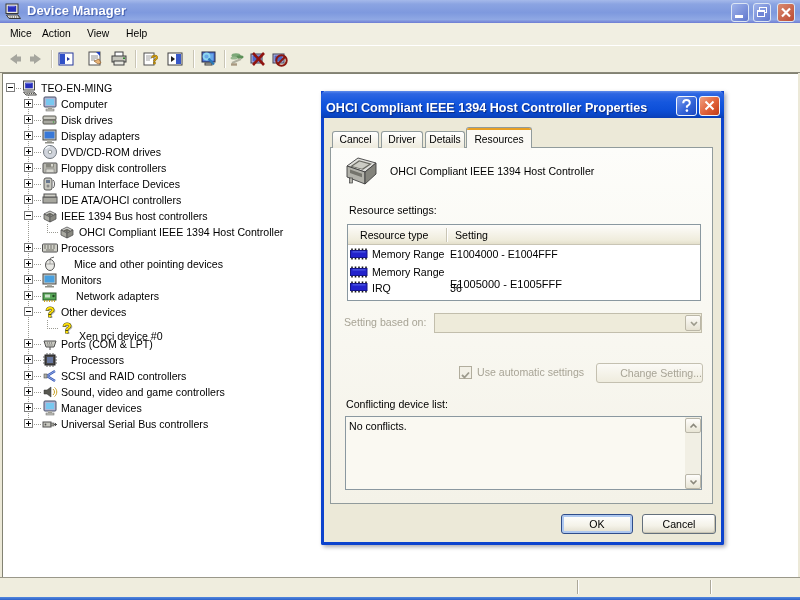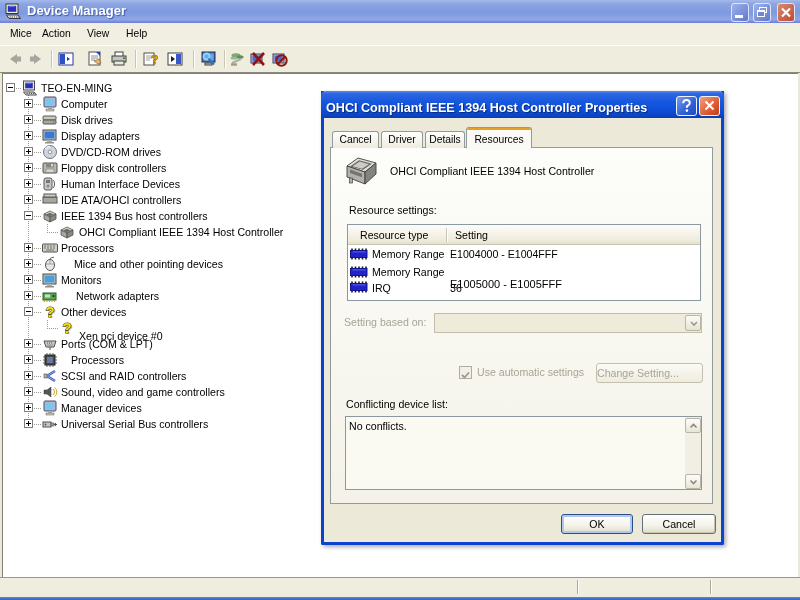--- a/index.html
+++ b/index.html
@@ -367,21 +367,21 @@
       <path d="M5 4l3 3 3-3" stroke="#9C9A8C" stroke-width="1.6" fill="none"></path>
     </svg>
 </div>
 
 <div class="a" style="left:459px;top:366px;width:13px;height:13px;background:#F2F0E6;border:1px solid #B1AD9D">
  <svg width="11" height="11" viewBox="0 0 11 11">
       <path d="M2 5l2.5 2.5L9 2.5" stroke="#9C9A8C" stroke-width="1.8" fill="none"></path>
     </svg>
 </div>
 <div class="a" style="left:477px;top:364px;font-size:10.6px;line-height:16px;color:#A8A496">Use automatic settings</div>
-<div class="a" style="left:596px;top:363px;width:107px;height:20px;background:linear-gradient(#FBFAF6,#EFECDE);border:1px solid #C4C0B0;border-radius:3px;font-size:10.6px;color:#A8A496;text-align:left;line-height:18px">Change Setting...</div>
+<div class="a" style="left:596px;top:363px;width:107px;height:20px;background:linear-gradient(#FBFAF6,#EFECDE);border:1px solid #C4C0B0;border-radius:3px;font-size:10.6px;color:#A8A496;text-align:right;line-height:18px">Change Setting...</div>
 
 <div class="a" style="left:346px;top:396px;font-size:10.6px;line-height:16px">Conflicting device list:</div>
 <div class="a" style="left:345px;top:416px;width:357px;height:74px;background:#FAF9F2;border:1px solid #8A98A0"></div>
 <div class="a" style="left:349px;top:418px;font-size:10.6px;line-height:16px">No conflicts.</div>
 <div class="a" style="left:685px;top:417px;width:16px;height:72px;background:#F1EFE4"></div>
 <div class="a" style="left:685px;top:418px;width:16px;height:15px;background:linear-gradient(#FEFDFB,#E8E5D5);border:1px solid #B9B6A8;border-radius:2px">
  <svg width="15" height="14" viewBox="0 0 15 14">
       <path d="M4.5 8.5l3-3 3 3" stroke="#8A887C" stroke-width="1.6" fill="none"></path>
     </svg>
 </div>

